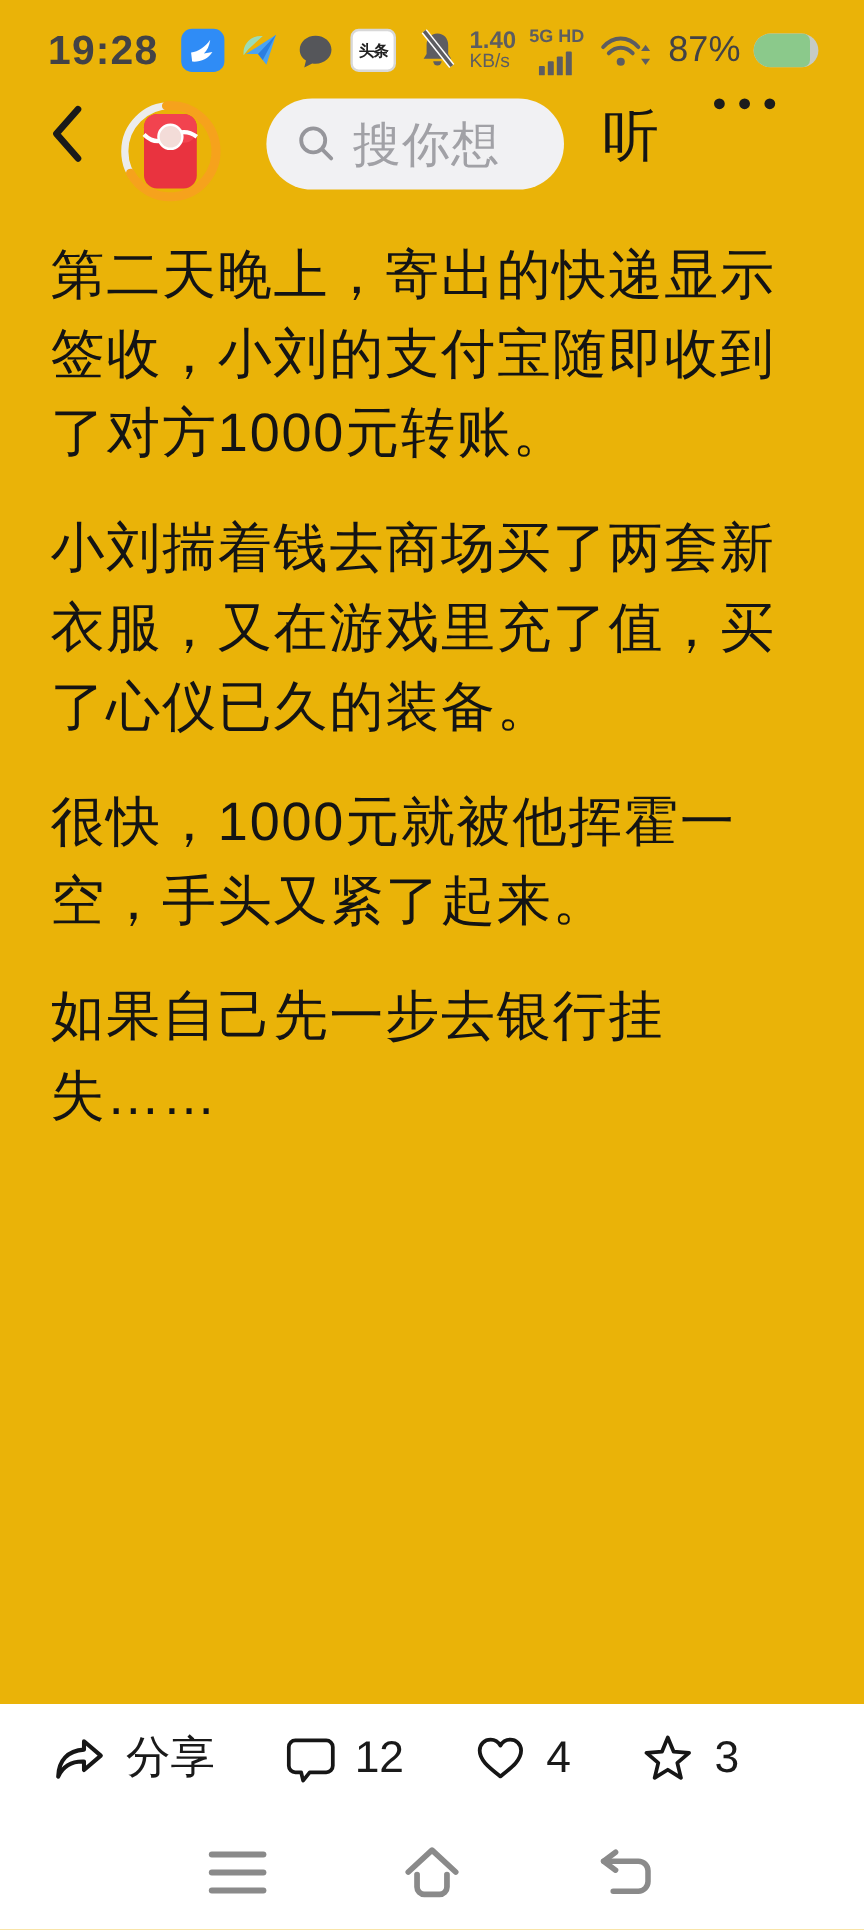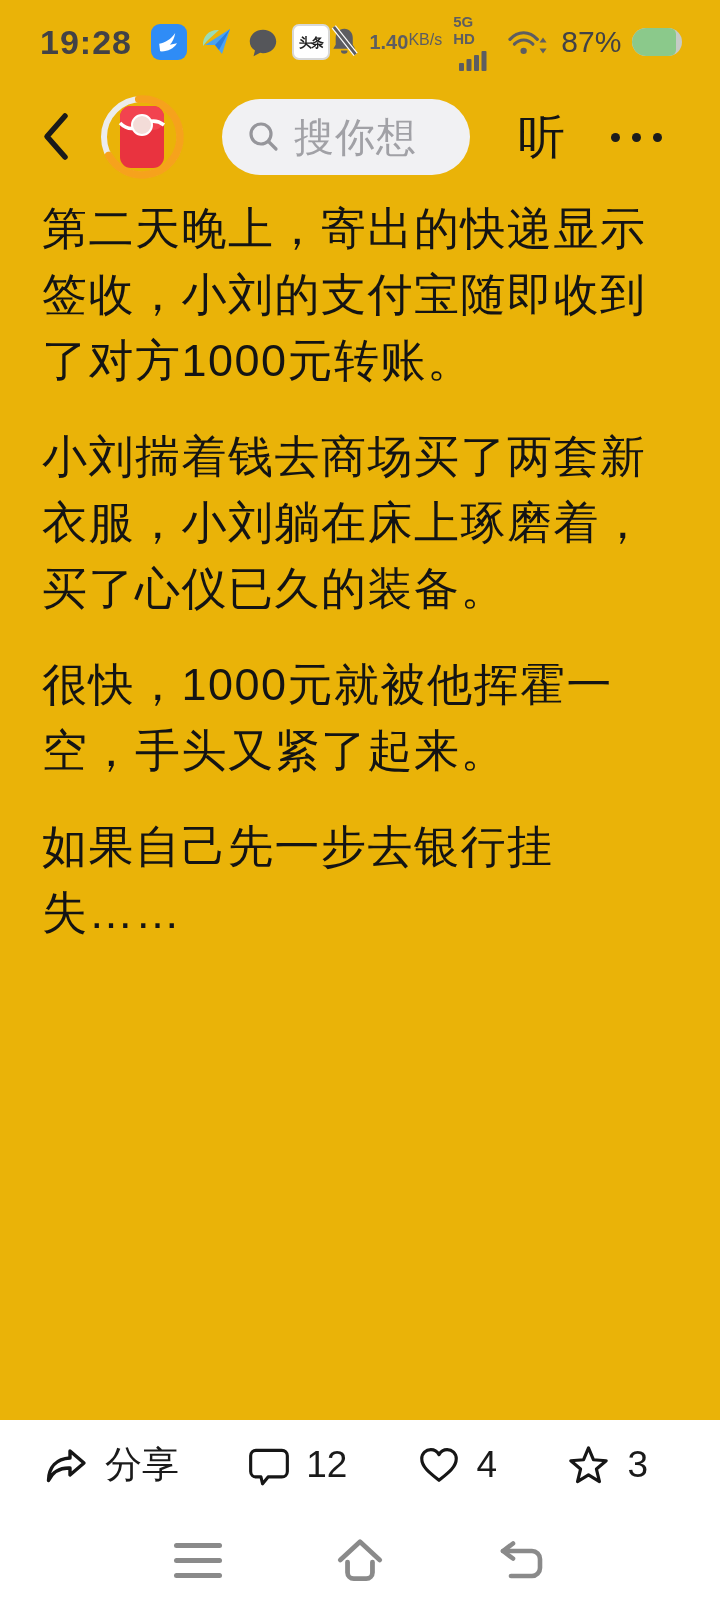--- a/index.html
+++ b/index.html
@@ -12,47 +12,47 @@
     display:flex;justify-content:space-between;align-items:center;color:#4a4a4e;}
   .sb-left{display:flex;align-items:center;gap:11px;}
   .sb-time{font-size:34px;font-weight:600;letter-spacing:1px;margin-right:8px;color:#424246;}
   .appicon{width:36px;height:36px;border-radius:9px;display:flex;align-items:center;justify-content:center;flex:0 0 auto;}
   .appicon.blue{background:#2f8cf6;}
   .appicon.plane{background:transparent;}
   .appicon.bubble{background:transparent;}
   .appicon.toutiao{background:#fff;border:2px solid #d8d8d8;border-radius:7px;width:34px;height:32px;
     font-size:13px;font-weight:700;color:#222;letter-spacing:-1px;line-height:1;text-align:center;}
   .sb-right{display:flex;align-items:center;gap:11px;}
-  .stack{display:flex;align-items:flex-start;line-height:1.02;color:#5d5d61;}
+  .stack{display:flex;flex-direction:column;align-items:flex-start;line-height:1.02;color:#5d5d61;}
   .stack .big{font-size:20px;font-weight:600;}
   .stack .small{font-size:16px;font-weight:500;}
   .sigstack{display:flex;flex-direction:column;align-items:center;gap:2px;color:#5d5d61;}
   .sigstack .nettype{font-size:15px;font-weight:700;letter-spacing:0;}
   .batt-pct{font-size:30px;font-weight:500;color:#424246;text-align:right;}
   .battery{width:54px;height:28px;border-radius:14px;background:#c6cbc6;overflow:hidden;position:relative;}
   .battery .fill{position:absolute;left:0;top:0;bottom:0;width:87%;background:#8bc98b;border-radius:14px 6px 6px 14px;}
   
-  .appbar{position:absolute;top:82px;left:0;right:0;height:110px;display:flex;align-items:center;
+  .appbar{position:absolute;top:82px;left:0;right:16px;height:110px;display:flex;align-items:flex-start;
     padding:0 58px 0 34px;box-sizing:border-box;}
   .back-btn{width:44px;height:60px;display:flex;align-items:center;justify-content:center;}
   .redpacket{width:88px;height:88px;margin-left:20px;flex:0 0 auto;}
   .searchpill{margin-left:36px;width:248px;height:76px;border-radius:38px;background:#f1f1f3;
     display:flex;align-items:center;padding-left:24px;gap:12px;box-sizing:border-box;}
   .searchpill .ph{font-size:40px;color:#a1a1a6;letter-spacing:1px;white-space:nowrap;overflow:hidden;}
   .listen{margin-left:auto;font-size:47px;font-weight:500;color:#141414;}
   .moredots{margin-left:46px;display:flex;gap:12px;align-items:center;}
   .moredots span{width:9px;height:9px;border-radius:50%;background:#1c1c1c;}
   
   .article{position:absolute;top:196px;left:42px;right:40px;height:1224px;overflow:hidden;}
   .article p{margin:0 0 30px 0;font-size:45px;line-height:66px;color:#141414;
     letter-spacing:1.5px;font-weight:400;text-align:left;}
   
   .actionbar{position:absolute;top:1420px;left:0;right:0;height:90px;background:#fff;
     display:flex;align-items:center;justify-content:space-between;
-    padding:0 72px 0 42px;box-sizing:border-box;color:#161616;}
+    padding:0 104px 0 42px;box-sizing:border-box;color:#161616;}
   .ag{display:flex;align-items:center;gap:15px;}
   .ag .lbl{font-size:37px;color:#1a1a1a;}
   
   .sysnav{position:absolute;top:1506px;left:0;right:0;height:102px;background:#fff;color:#8a8a8a;}
   .navbtn{position:absolute;top:26px;width:56px;height:56px;display:flex;align-items:center;justify-content:center;}
   .navbtn.menu{left:170px;}
   .navbtn.home{left:332px;}
   .navbtn.backk{left:494px;}
   .burger{display:flex;flex-direction:column;gap:10px;}
   .burger i{display:block;width:48px;height:5px;border-radius:3px;background:#8a8a8a;}
@@ -145,21 +145,21 @@
     <div class="moredots">
       <span></span>
         <span></span>
         <span></span>
     </div>
   </div>
 
   <div class="article">
 
       <p class="para">第二天晚上，寄出的快递显示签收，小刘的支付宝随即收到了对方1000元转账。</p>
-      <p class="para">小刘揣着钱去商场买了两套新衣服，小刘躺在床上琢磨着，买了心仪已久的装备。</p>
+      <p class="para">小刘揣着钱去商场买了两套新衣服，又在游戏里充了值，买了心仪已久的装备。</p>
       <p class="para">很快，1000元就被他挥霍一空，手头又紧了起来。</p>
       <p class="para">如果自己先一步去银行挂失……</p>
     </div>
 
   <div class="actionbar">
     <div class="ag">
       <svg width="48" height="48" viewBox="0 0 48 48">
         <path d="M28 10 L42 22 L28 34 L28 27 C17 26.6 10.5 31 6.5 39.5 C6.8 26 14.5 17.8 28 17 Z" fill="none" stroke="#161616" stroke-width="3.4" stroke-linejoin="round" stroke-linecap="round"></path>
       </svg>
       <span class="lbl">分享</span>

